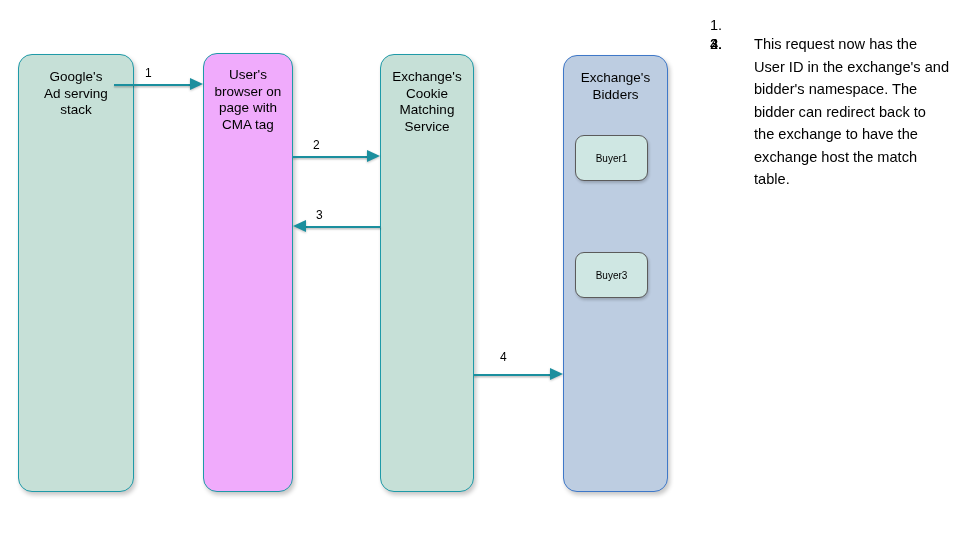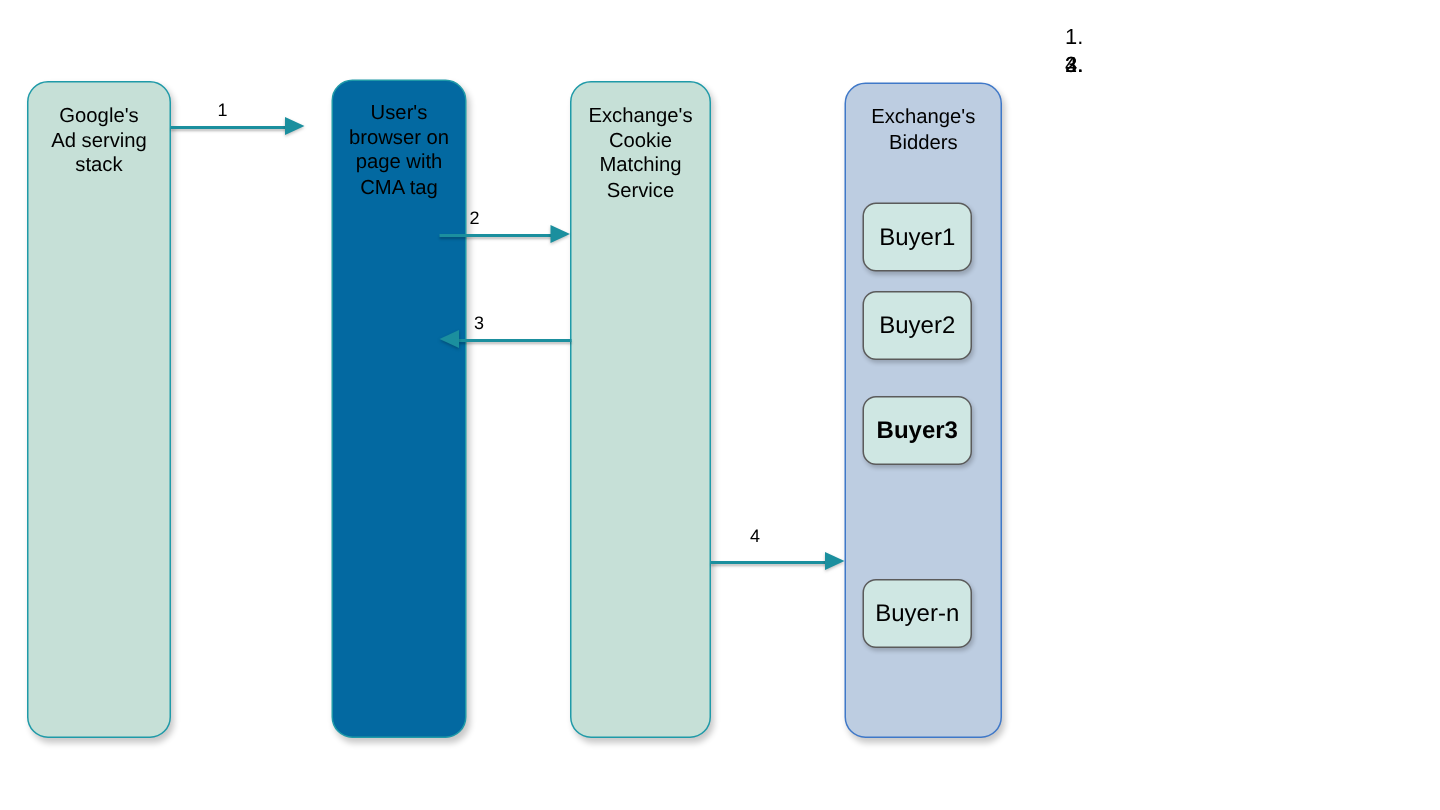--- a/index.html
+++ b/index.html
@@ -21,48 +21,48 @@
     position:absolute;
     left:0;right:0;
     font-size:13.5px;
     line-height:16.5px;
     color:#000;
     white-space:pre-line;
   }
 
   .col-green{background:#c6e0d7;border:1.3px solid #1f9aa8;}
   .col-blue{background:#bdcde1;border:1.3px solid #3f78c8;}
-  .col-blue-teal{background:#0369a1;border:1.3px solid #1f9aa8;margin-left:18px;}
+  .col-blue-teal{background:#f0abfc;border:1.3px solid #1f9aa8;}
 
-  #box-google   {left:18px; top:54px; width:96px;  height:438px;}
+  #box-google   {left:18px; top:54px; width:116px;  height:438px;}
   #box-browser  {left:203px;top:53px; width:90px;  height:439px;}
   #box-cms      {left:380px;top:54px; width:94px;  height:438px;}
   #box-bidders  {left:563px;top:55px; width:105px; height:437px;}
 
   #box-google .col-title  {top:14px;}
   #box-browser .col-title {top:13px;}
   #box-cms .col-title     {top:14px;}
   #box-bidders .col-title {top:14px;}
 
   .buyer{
     position:absolute;
     left:575px;
     width:73px;height:46px;
     background:#cfe7e3;
     border:1px solid #5b5b5b;
     border-radius:9px;
     box-sizing:border-box;
     box-shadow:1px 2px 3px rgba(0,0,0,0.20);
-    font-size:16px;
+    font-size:10px;
     line-height:46px;
     text-align:center;
   }
   #buyer-1{top:135px;}
   #buyer-2{top:194px;}
-  #buyer-3{top:264px;font-weight:bold;}
+  #buyer-3{top:252px;}
   #buyer-n{top:386px;}
 
   
   .arrow-line{
     position:absolute;
     height:2px;
     background:#1b8f9e;
     box-shadow:0px 1.5px 1.5px rgba(0,0,0,0.25);
   }
   .arrow-head{
@@ -130,23 +130,21 @@
 Matching
 Service</span>
   </div>
 
   <div class="col col-blue" id="box-bidders">
     <span class="col-title">Exchange's
 Bidders</span>
   </div>
 
   <div class="buyer" id="buyer-1">Buyer1</div>
-  <div class="buyer" id="buyer-2">Buyer2</div>
   <div class="buyer" id="buyer-3">Buyer3</div>
-  <div class="buyer" id="buyer-n">Buyer-n</div>
 
   <div class="arrow-line" style="left:114px;top:84px;width:77px;"></div>
   <div class="arrow-head head-right" style="left:190px;top:78px;"></div>
   <div class="arrow-label" style="left:145px;top:66px;">1</div>
 
   <div class="arrow-line" style="left:293px;top:156px;width:75px;"></div>
   <div class="arrow-head head-right" style="left:367px;top:150px;"></div>
   <div class="arrow-label" style="left:313px;top:138px;">2</div>
 
   <div class="arrow-line" style="left:306px;top:226px;width:75px;"></div>
@@ -162,16 +160,17 @@
       <span class="step-num">1.</span>
     </div>
     <div class="step">
       <span class="step-num">2.</span>
     </div>
     <div class="step">
       <span class="step-num">3.</span>
     </div>
     <div class="step">
       <span class="step-num">4.</span>
+      <span class="step-text">This request now has the User ID in the exchange's and bidder's namespace. The bidder can redirect back to the exchange to have the exchange host the match table.</span>
     </div>
   </div>
 
 </div>
 
 </body></html>

